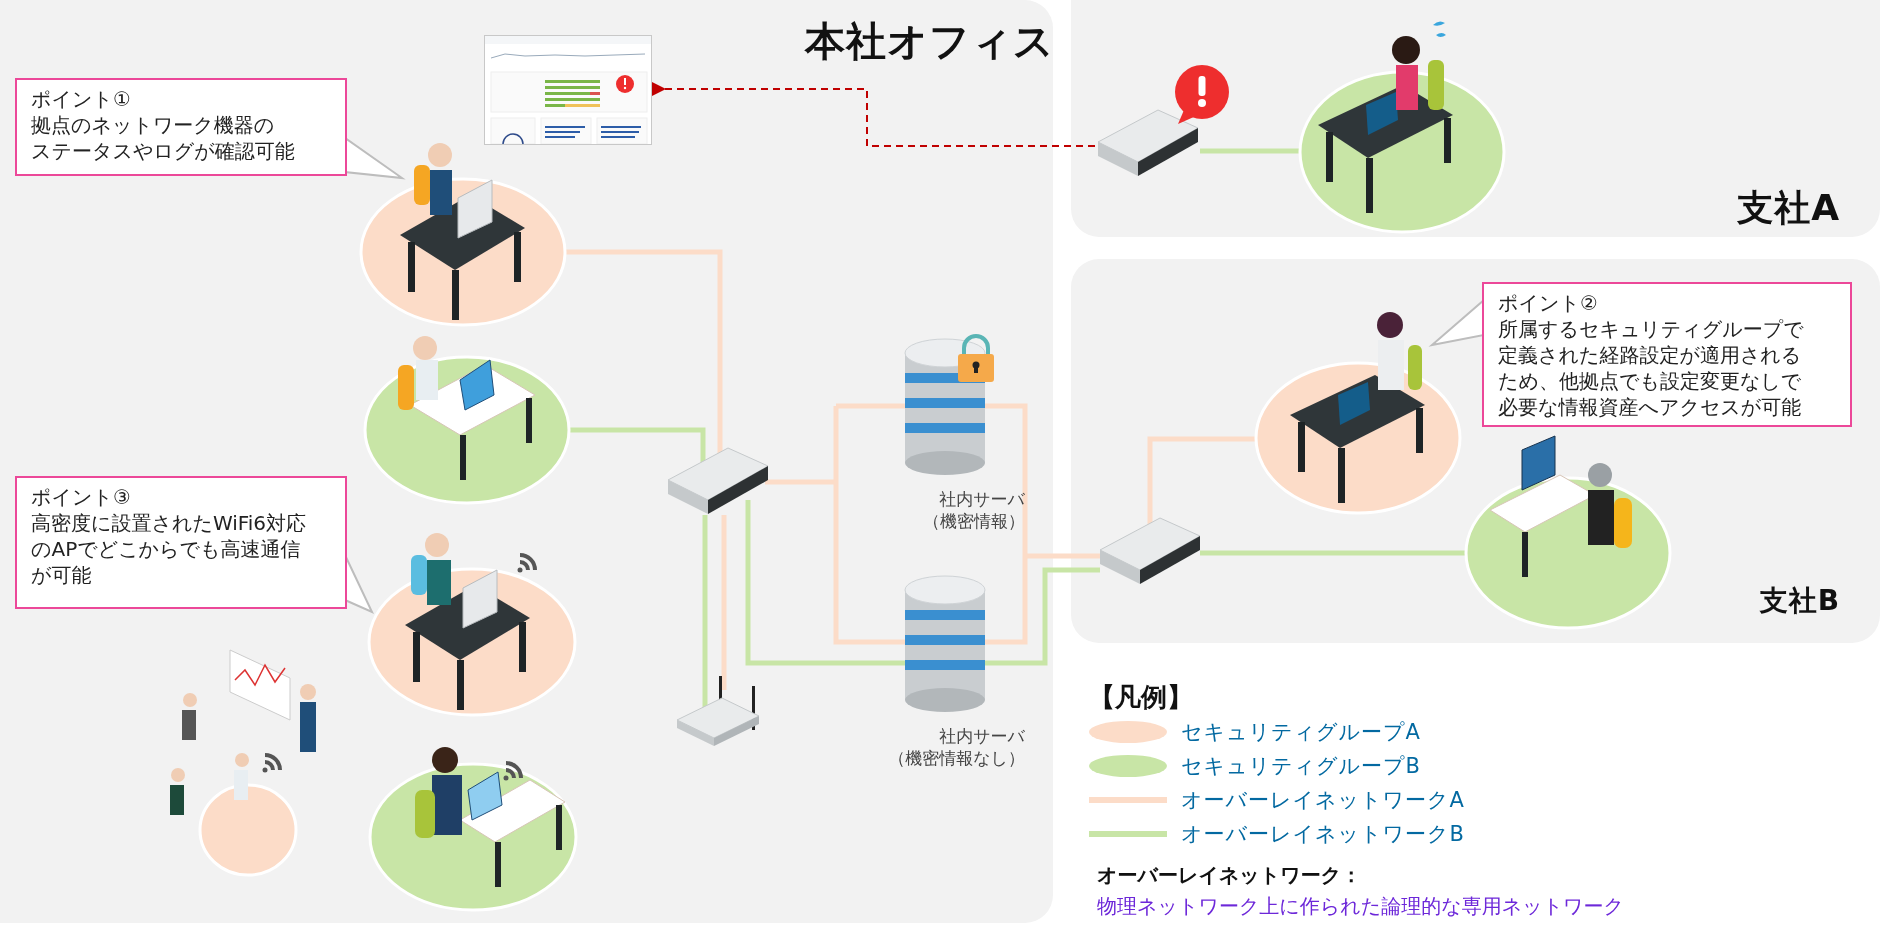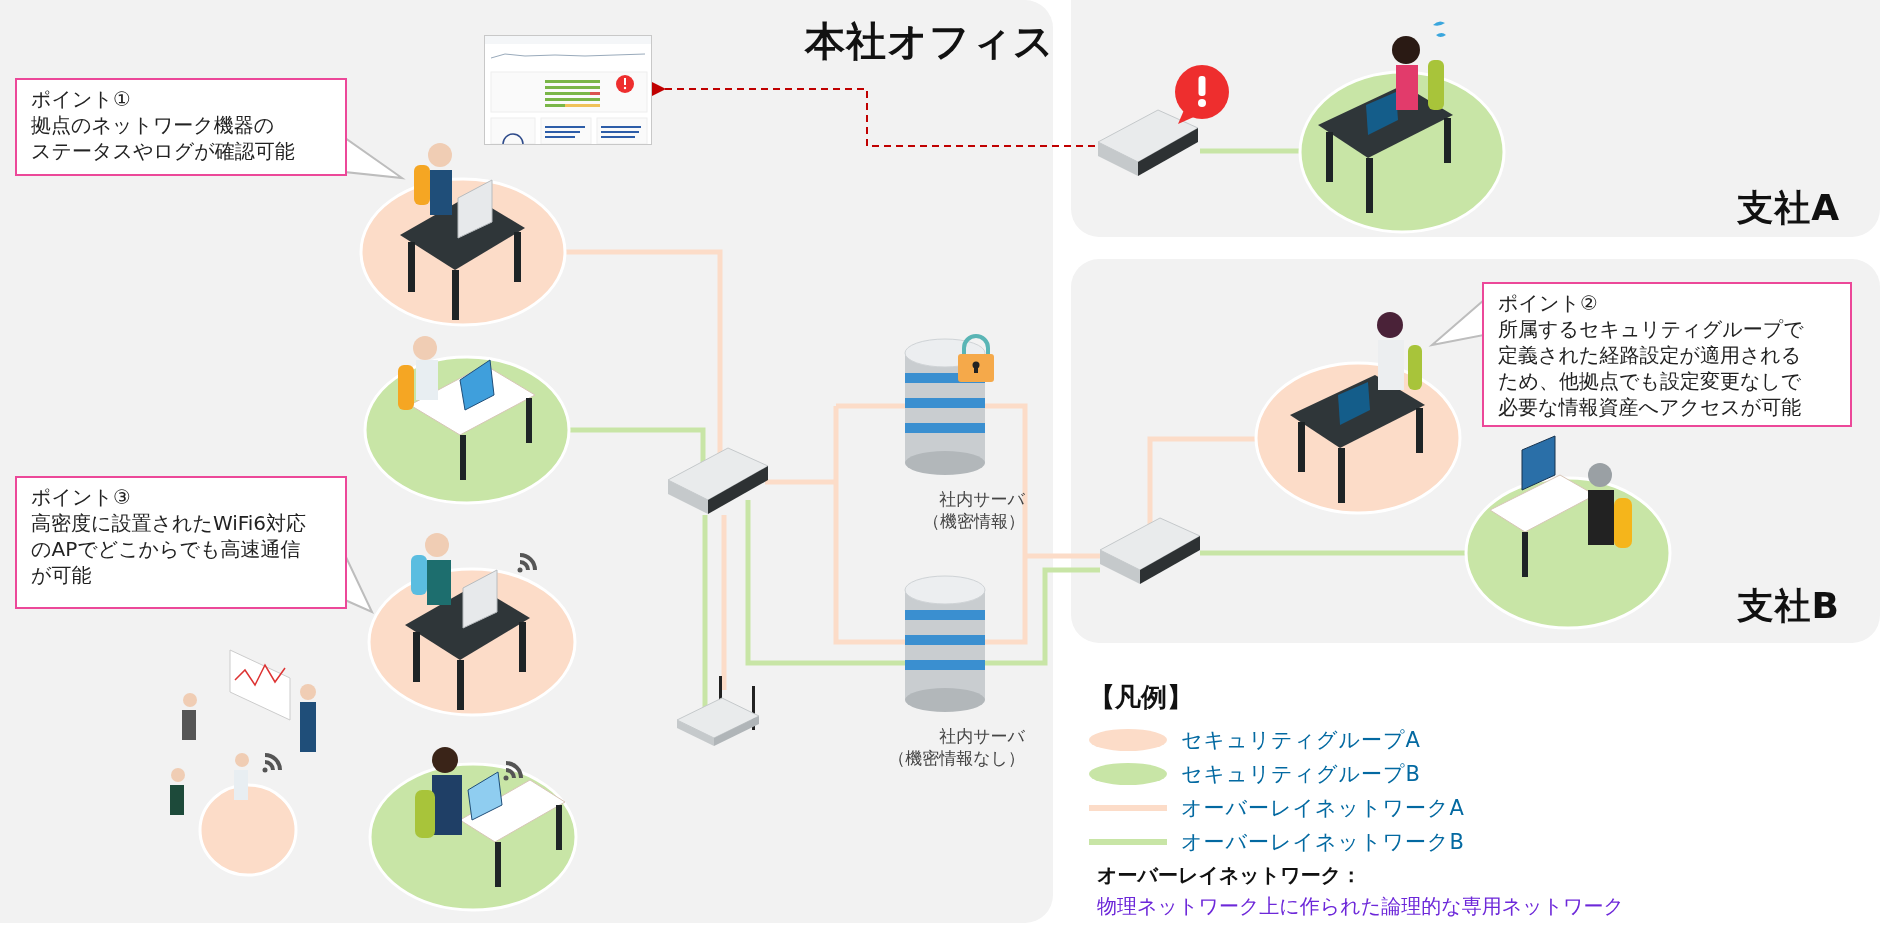--- a/index.html
+++ b/index.html
@@ -5,32 +5,32 @@
   html,body{margin:0;padding:0;}
   body{width:1880px;height:937px;background:#ffffff;position:relative;overflow:hidden;
        font-family:"DejaVu Sans","Liberation Sans",sans-serif;color:#222;}
   .panel{position:absolute;background:#f2f2f2;border-radius:28px;}
   #p-main{left:0;top:0;width:1053px;height:923px;border-radius:0 28px 28px 0;}
   #p-a{left:1071px;top:0;width:809px;height:237px;border-radius:0 0 28px 28px;}
   #p-b{left:1071px;top:259px;width:809px;height:384px;}
   .site-title{position:absolute;font-weight:bold;color:#111;letter-spacing:1px;}
   #t-main{left:805px;top:14px;font-size:40px;}
   #t-a{right:40px;top:178px;font-size:36px;margin-top:6px;}
-  #t-b{right:40px;top:582px;font-size:36px;}
+  #t-b{right:40px;top:582px;font-size:28px;}
   svg#net{position:absolute;left:0;top:0;}
   .callout{position:absolute;background:#fff;border:2px solid #ec4899;box-sizing:border-box;
            padding:6px 14px;font-size:20px;line-height:26px;color:#222;white-space:pre-line;}
   #c1{left:15px;top:78px;width:332px;height:98px;}
   #c2{left:1482px;top:282px;width:370px;height:145px;}
   #c3{left:15px;top:476px;width:332px;height:133px;}
   .srv-label{position:absolute;font-size:17px;line-height:22px;color:#444;text-align:right;white-space:pre-line;}
   #s1-label{left:865px;top:488px;width:160px;}
   #s2-label{left:865px;top:725px;width:160px;}
   .legend{position:absolute;left:1089px;top:680px;}
-  .legend-title{font-size:26px;font-weight:bold;color:#111;margin-bottom:8px;}
+  .legend-title{font-size:26px;font-weight:bold;color:#111;}
   .legend-row{display:flex;align-items:center;height:34px;}
   .legend-swatch{width:80px;display:flex;align-items:center;}
   .sw-ellipse{width:78px;height:22px;border-radius:50%;}
   .sw-line{width:78px;height:6px;}
   .legend-label{font-size:21px;color:#0369a1;margin-left:12px;letter-spacing:1px;}
   .note{position:absolute;left:1097px;top:862px;}
   .note-title{font-size:20px;font-weight:bold;color:#111;}
   .note-body{font-size:20px;color:#6d28d9;margin-top:4px;}
   .dash{position:absolute;left:484px;top:35px;width:168px;height:110px;background:#fff;
         border:1px solid #c8c8c8;box-sizing:border-box;overflow:hidden;}

